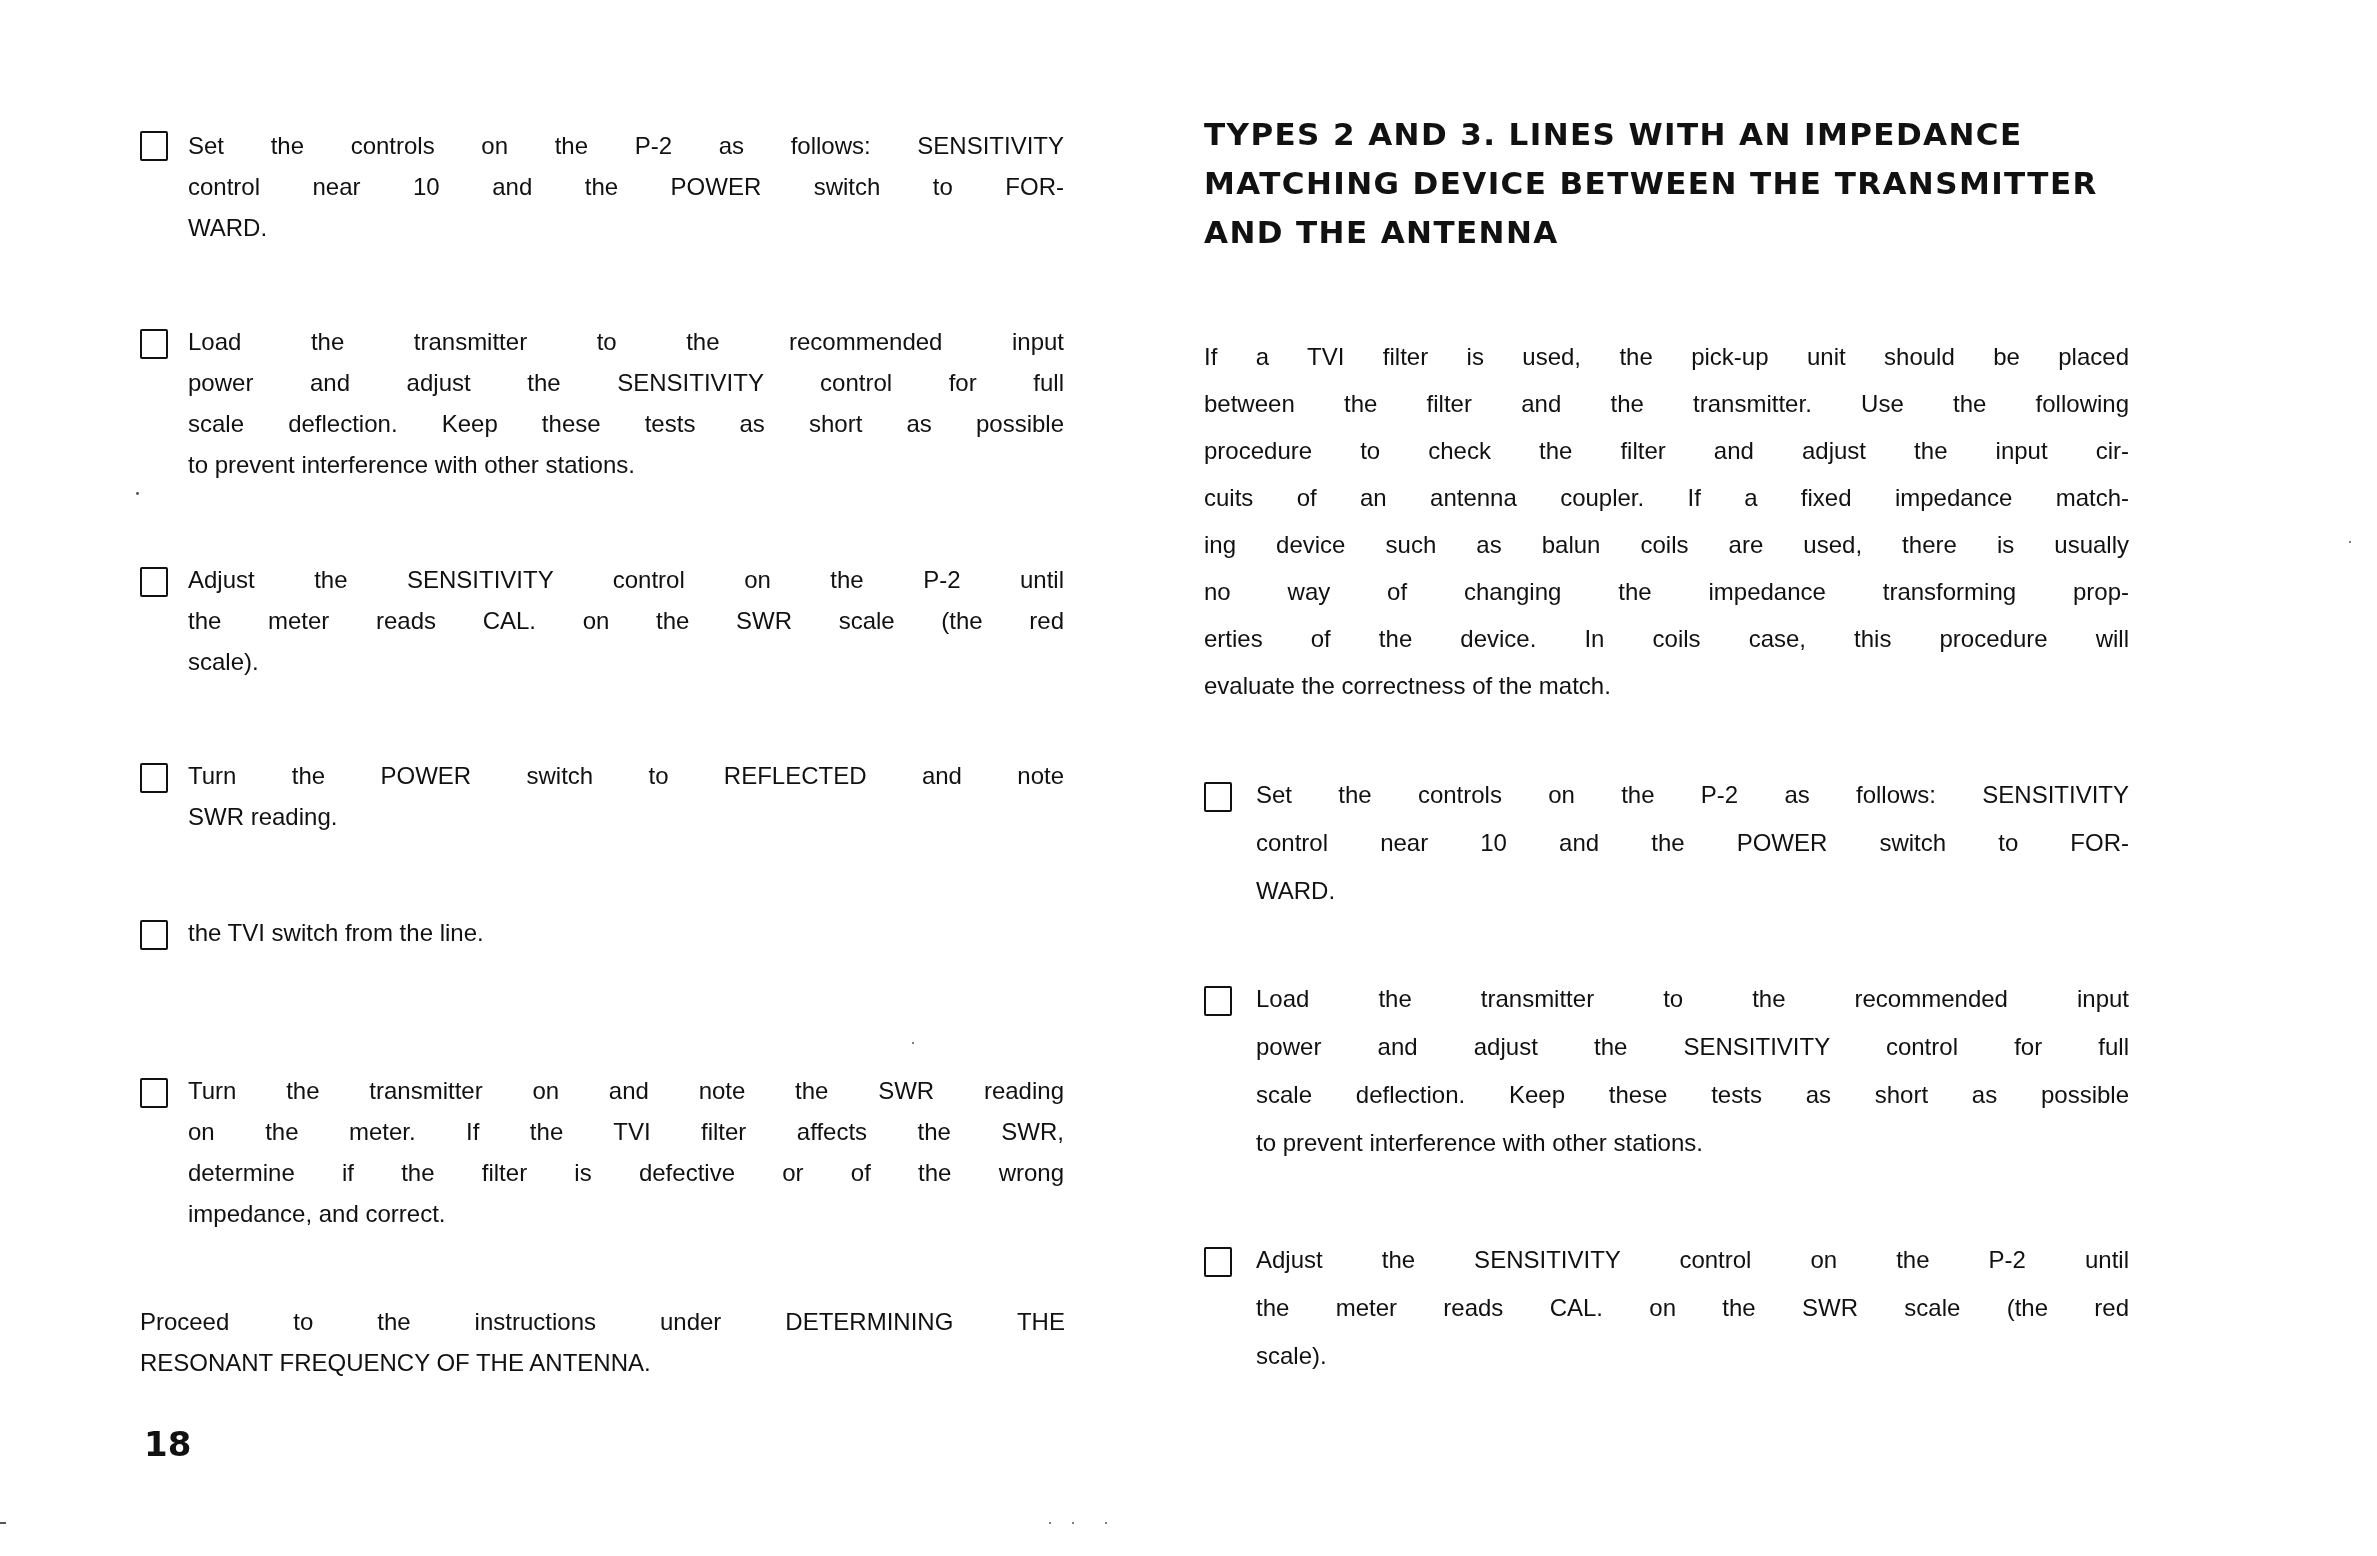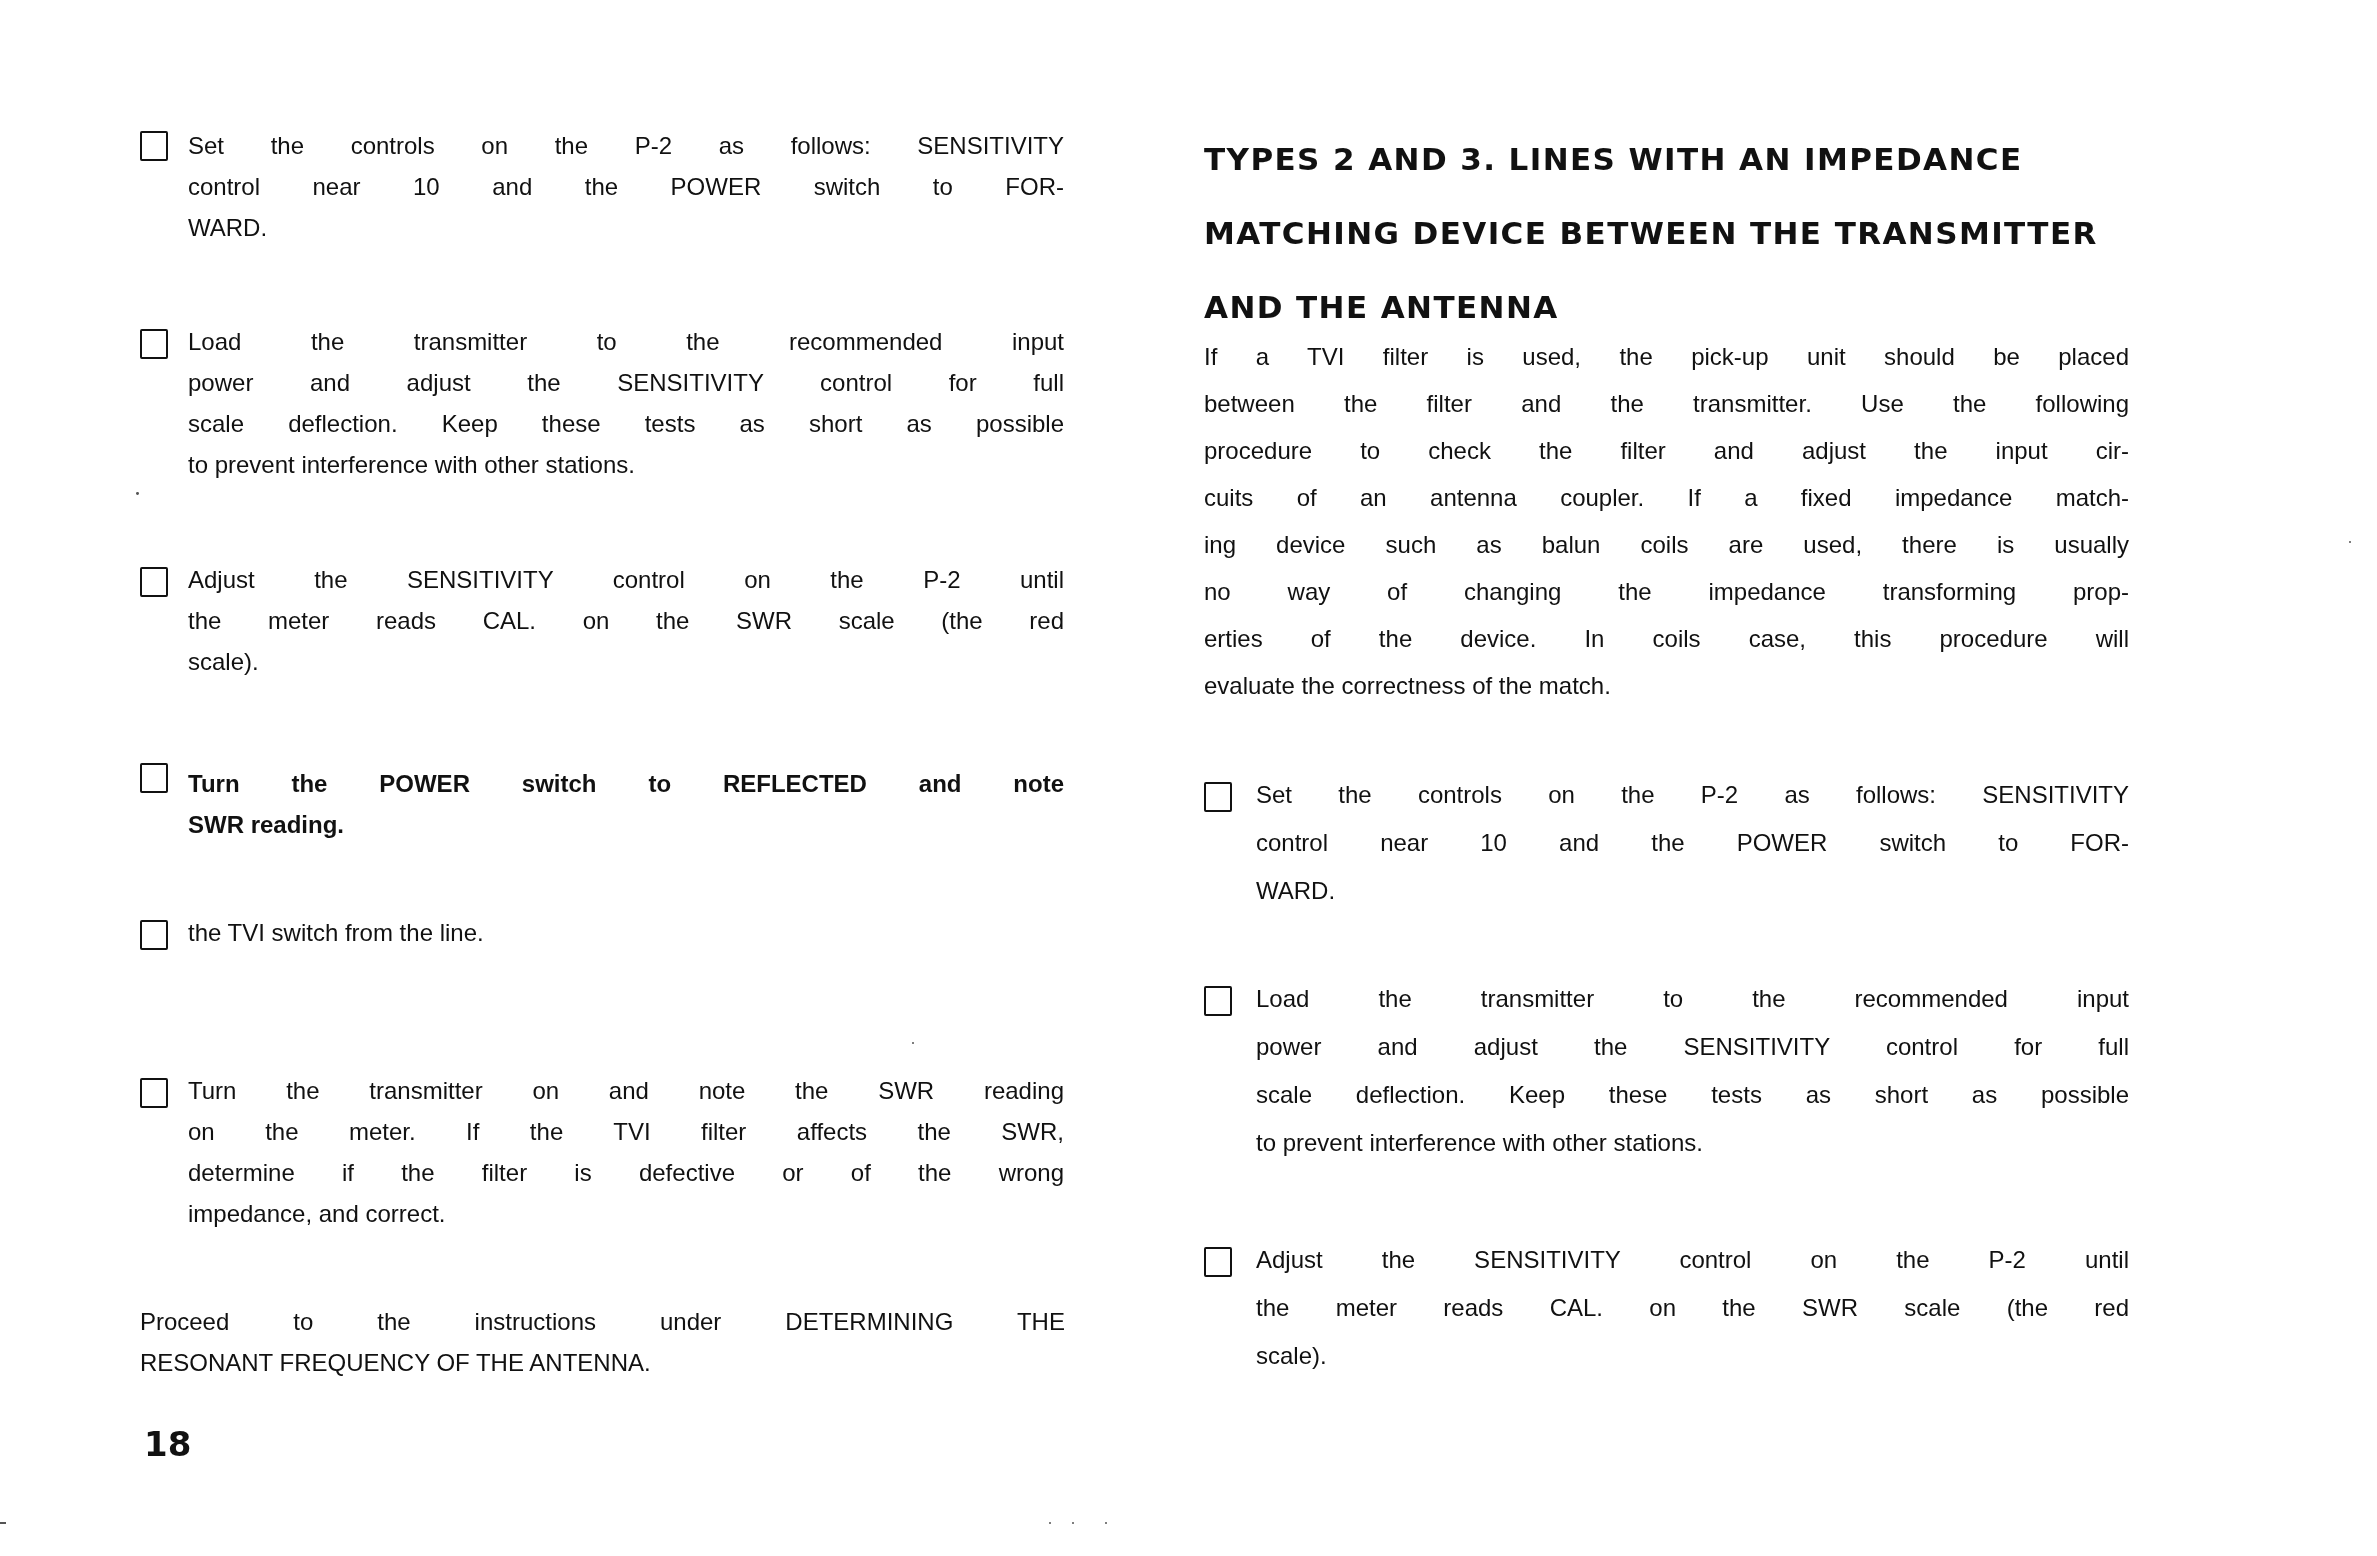--- a/index.html
+++ b/index.html
@@ -22,21 +22,21 @@
 
   .left-item .lines { left: 50px; width: 876px; }
   .left-item .checkbox { top: -26px; }
   .left-item .line { line-height: 41px; height: 41px; }
 
   .right-item .checkbox { left: 0; top: -28px; }
   .right-item .lines { left: 52px; width: 873px; }
   .right-item .line { line-height: 48px; height: 48px; }
 
   .heading { position: absolute; left: 0; width: 925px; font-size: 31px; letter-spacing: 1.4px; }
-  .heading .line { line-height: 49px; height: 49px; text-align-last: left; margin-top: 25px; }
+  .heading .line { line-height: 49px; height: 49px; text-align-last: left; }
 
   .intro { position: absolute; left: 0; width: 925px; }
   .intro .line { line-height: 47px; height: 47px; }
 
   .proceed { position: absolute; left: 1.9px; width: 925px; }
   .proceed .line { line-height: 41px; height: 41px; }
 
   .page-number { position: absolute; left: 144px; top: 1424px; font-size: 34px; line-height: 41px; }
 
   .speck { position: absolute; background: #555; border-radius: 50%; }
@@ -71,21 +71,21 @@
       <span class="checkbox" style="top:7.5px;"></span>
       <div class="lines" style="top:0;">
         <span class="line">Adjust the SENSITIVITY control on the P-2 until</span>
         <span class="line">the meter reads CAL. on the SWR scale (the red</span>
         <span class="line last">scale).</span>
       </div>
     </div>
 
     <div class="item left-item" style="top:755px;">
       <span class="checkbox" style="top:7.5px;"></span>
-      <div class="lines" style="top:8px;font-weight:bold;">
+      <div class="lines" style="top:0;">
         <span class="line">Turn the POWER switch to REFLECTED and note</span>
         <span class="line last">SWR reading.</span>
       </div>
     </div>
 
     <div class="item left-item" style="top:912px;">
       <span class="checkbox" style="top:7.5px;"></span>
       <div class="lines" style="top:0;">
         <span class="line last">the TVI switch from the line.</span>
       </div>

